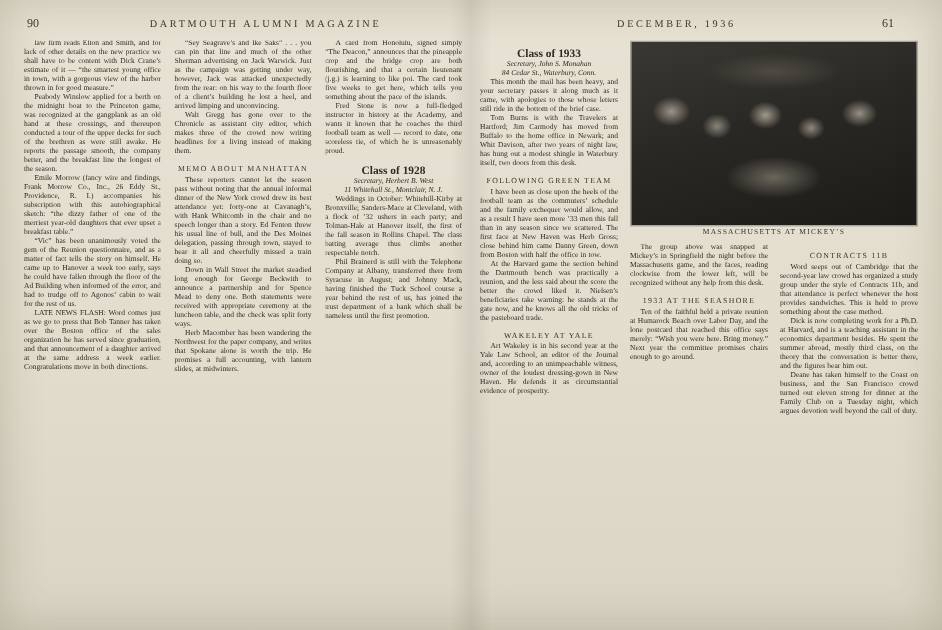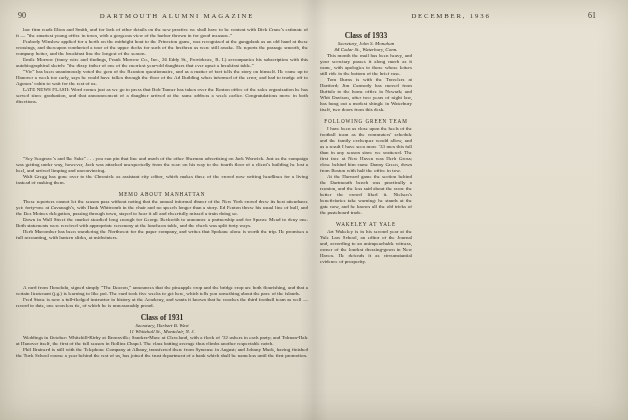--- a/index.html
+++ b/index.html
@@ -10,21 +10,21 @@
   }
   .spread::after{content:"";position:absolute;inset:0;pointer-events:none;
     box-shadow:inset 0 0 30px rgba(70,58,34,.22);}
   .spine{position:absolute;left:50%;top:0;bottom:0;width:28px;transform:translateX(-50%);
     background:linear-gradient(90deg,rgba(0,0,0,0) 0%,rgba(0,0,0,.07) 50%,rgba(0,0,0,0) 100%);pointer-events:none;}
   .header{display:flex;align-items:baseline;padding:11px 18px 5px;}
   .pgnum{width:22px;font-size:8px;color:#3c382e;}
   .pgnum.right{text-align:left;}
   .half{flex:1;text-align:center;font-size:6.8px;letter-spacing:1.8px;color:#3c382e;}
   .pages{display:flex;padding:2px 16px 0;gap:12px;height:378px;}
-  .page{width:292px;height:100%;overflow:hidden;flex-direction:column;}
+  .page{width:292px;height:100%;overflow:hidden;}
   .left-page{display:flex;gap:9px;}
   .col{flex:1;min-width:0;height:100%;overflow:hidden;}
   .right-page{display:flex;gap:8px;}
   .right-col1{width:92px;flex:none;}
   .photo-area{width:192px;flex:none;display:flex;flex-direction:column;}
   .photo{
     width:190px;height:122px;margin:1px auto 0;outline:1px solid rgba(0,0,0,.25);
     background:
       radial-gradient(18px 14px at 14% 38%, #9a948a 0%, rgba(154,148,138,0) 70%),
       radial-gradient(14px 12px at 30% 46%, #8a857a 0%, rgba(138,133,122,0) 70%),
@@ -71,21 +71,21 @@
           <p class="blk-p">“Sey Seagrave’s and Ike Saks” . . . you can pin that line and much of the other Sherman advertising on Jack Warwick. Just as the campaign was getting under way, however, Jack was attacked unexpectedly from the rear: on his way to the fourth floor of a client’s building he lost a heel, and arrived limping and unconvincing.</p>
           <p class="blk-p">Walt Gregg has gone over to the Chronicle as assistant city editor, which makes three of the crowd now writing headlines for a living instead of making them.</p>
           <div class="blk-h">MEMO ABOUT MANHATTAN</div>
           <p class="blk-p">These reporters cannot let the season pass without noting that the annual informal dinner of the New York crowd drew its best attendance yet: forty-one at Cavanagh’s, with Hank Whitcomb in the chair and no speech longer than a story. Ed Fenton threw his usual line of bull, and the Des Moines delegation, passing through town, stayed to hear it all and cheerfully missed a train doing so.</p>
           <p class="blk-p">Down in Wall Street the market steadied long enough for George Beckwith to announce a partnership and for Spence Mead to deny one. Both statements were received with appropriate ceremony at the luncheon table, and the check was split forty ways.</p>
           <p class="blk-p">Herb Macomber has been wandering the Northwest for the paper company, and writes that Spokane alone is worth the trip. He promises a full accounting, with lantern slides, at midwinters.</p>
         </div>
       <div class="col">
           <p class="blk-p">A card from Honolulu, signed simply “The Deacon,” announces that the pineapple crop and the bridge crop are both flourishing, and that a certain lieutenant (j.g.) is learning to like poi. The card took five weeks to get here, which tells you something about the pace of the islands.</p>
           <p class="blk-p">Fred Stone is now a full-fledged instructor in history at the Academy, and wants it known that he coaches the third football team as well — record to date, one scoreless tie, of which he is unreasonably proud.</p>
-          <div class="blk-ch">Class of 1931</div>
+          <div class="blk-ch">Class of 1928</div>
           <div class="blk-sec">Secretary, Herbert B. West</div>
           <div class="blk-sec">11 Whitehall St., Montclair, N. J.</div>
           <p class="blk-p">Weddings in October: Whitehill-Kirby at Bronxville; Sanders-Mace at Cleveland, with a flock of ’32 ushers in each party; and Tolman-Hale at Hanover itself, the first of the fall season in Rollins Chapel. The class batting average thus climbs another respectable notch.</p>
           <p class="blk-p">Phil Brainerd is still with the Telephone Company at Albany, transferred there from Syracuse in August; and Johnny Mack, having finished the Tuck School course a year behind the rest of us, has joined the trust department of a bank which shall be nameless until the first promotion.</p>
         </div>
     </div>
 
     <div class="page right-page">
       <div class="col right-col1">
           <div class="blk-ch">Class of 1933</div>

